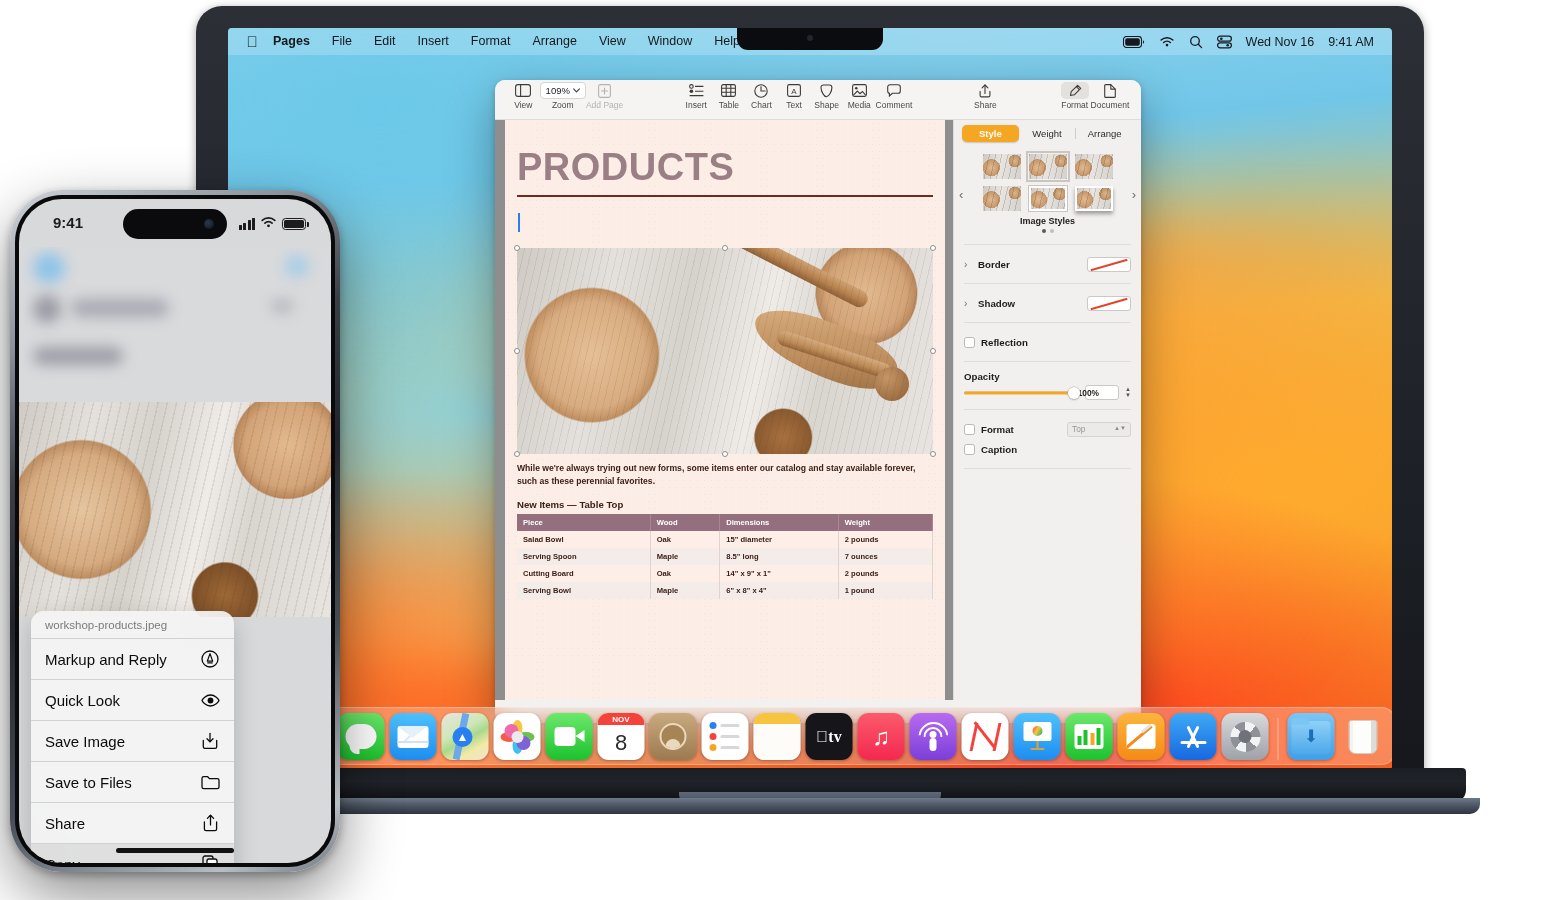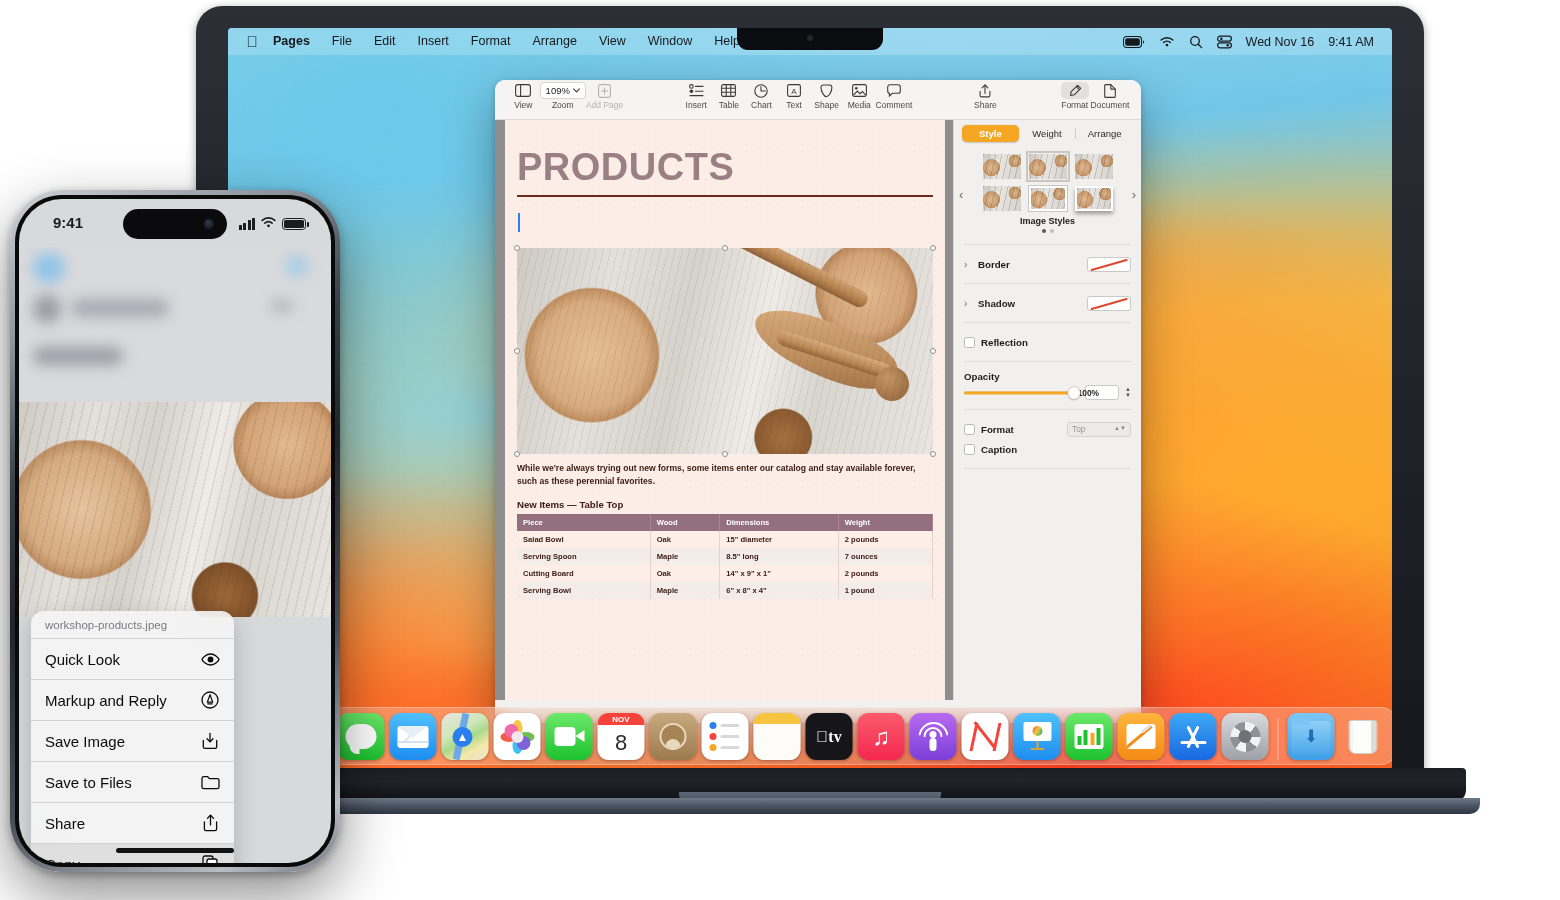--- a/index.html
+++ b/index.html
@@ -795,36 +795,36 @@
         <div class="bl" style="right:38px;top:53px;width:22px;height:12px;background:#b2b2ba;"></div>
         <div class="bl" style="left:14px;top:100px;width:90px;height:18px;background:#9d9da7;"></div>
       </div>
 
       <div class="ip-photo"></div>
 
       <div class="ip-menu">
         <div class="ipm-head">workshop-products.jpeg</div>
 
         <div class="ipm-row">
-          <span>Quick Look</span>
-          <span class="ipm-ico">
-            <svg width="19" height="13" viewBox="0 0 19 13">
-                <path d="M9.5 1C4.8 1 1.6 5 1 6.5 1.6 8 4.8 12 9.5 12S17.4 8 18 6.5C17.4 5 14.2 1 9.5 1z" fill="none" stroke="#0b0b0c" stroke-width="1.3"></path>
-                <circle cx="9.5" cy="6.5" r="2.9" fill="#0b0b0c"></circle>
-              </svg>
-          </span>
-        </div>
-
-        <div class="ipm-row">
           <span>Markup and Reply</span>
           <span class="ipm-ico">
             <svg width="18" height="18" viewBox="0 0 18 18">
                 <circle cx="9" cy="9" r="8" fill="none" stroke="#0b0b0c" stroke-width="1.3"></circle>
                 <path d="M9 3.6l2.7 7.6H6.3z" fill="none" stroke="#0b0b0c" stroke-width="1.2" stroke-linejoin="round"></path>
                 <line x1="6.3" y1="12.9" x2="11.7" y2="12.9" stroke="#0b0b0c" stroke-width="1.2"></line>
+              </svg>
+          </span>
+        </div>
+
+        <div class="ipm-row">
+          <span>Quick Look</span>
+          <span class="ipm-ico">
+            <svg width="19" height="13" viewBox="0 0 19 13">
+                <path d="M9.5 1C4.8 1 1.6 5 1 6.5 1.6 8 4.8 12 9.5 12S17.4 8 18 6.5C17.4 5 14.2 1 9.5 1z" fill="none" stroke="#0b0b0c" stroke-width="1.3"></path>
+                <circle cx="9.5" cy="6.5" r="2.9" fill="#0b0b0c"></circle>
               </svg>
           </span>
         </div>
 
         <div class="ipm-row">
           <span>Save Image</span>
           <span class="ipm-ico">
             <svg width="16" height="18" viewBox="0 0 16 18">
                 <path d="M8 1.4v8.2" stroke="#0b0b0c" stroke-width="1.3" stroke-linecap="round"></path>
                 <path d="M5 6.8L8 9.8l3-3" fill="none" stroke="#0b0b0c" stroke-width="1.3" stroke-linecap="round" stroke-linejoin="round"></path>

